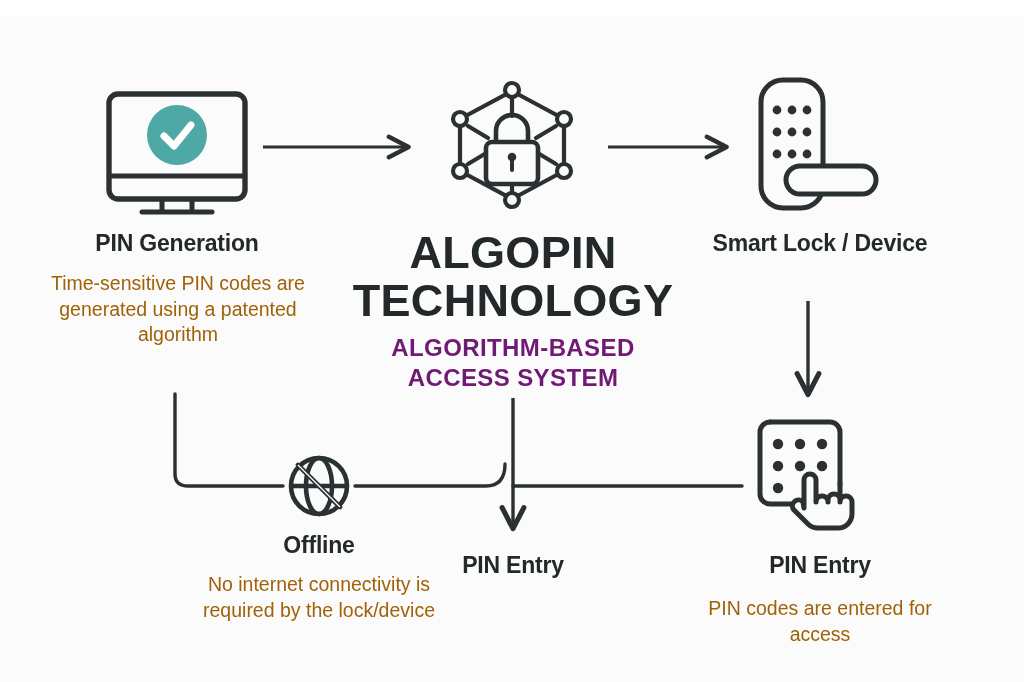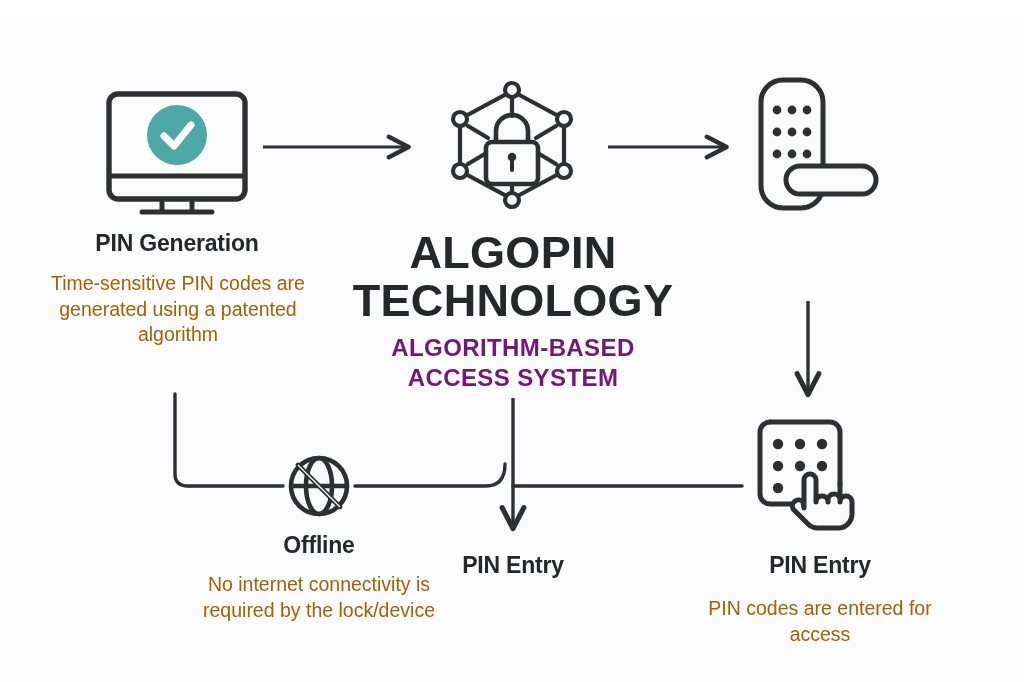--- a/index.html
+++ b/index.html
@@ -170,20 +170,21 @@
           <circle cx="44" cy="58" r="4.4"></circle>
           <circle cx="59" cy="58" r="4.4"></circle>
         <circle cx="29" cy="80" r="4.4"></circle>
           <circle cx="44" cy="80" r="4.4"></circle>
           <circle cx="59" cy="80" r="4.4"></circle>
       </g>
       <rect x="38" y="92" width="90" height="28" rx="14" ry="14" fill="#fbfbfb" stroke="#2b3133" stroke-width="5"></rect>
     </svg>
   </div>
 
+  <div class="abs node-title" style="left:690px; top:214px; width:260px;">Smart Lock / Device</div>
 
   <div class="abs" style="left:281px; top:432px; width:76px; height:76px;">
     <svg viewBox="0 0 76 76" width="76" height="76">
       <g fill="none" stroke="#2b3133" stroke-width="4.6">
         <circle cx="38" cy="38" r="28"></circle>
         <ellipse cx="38" cy="38" rx="13" ry="28"></ellipse>
         <line x1="10" y1="38" x2="66" y2="38"></line>
       </g>
       <line x1="17" y1="17" x2="59" y2="59" stroke="#2b3133" stroke-width="4.6" stroke-linecap="round"></line>
       <line x1="17" y1="17" x2="59" y2="59" stroke="#fbfbfb" stroke-width="1.2"></line>

